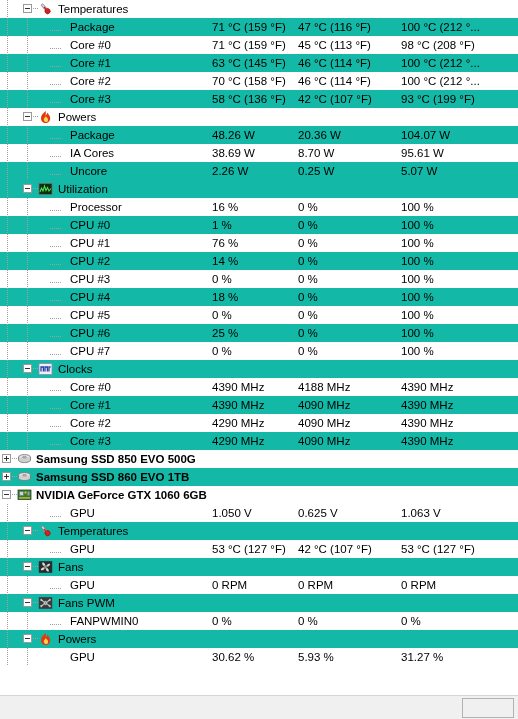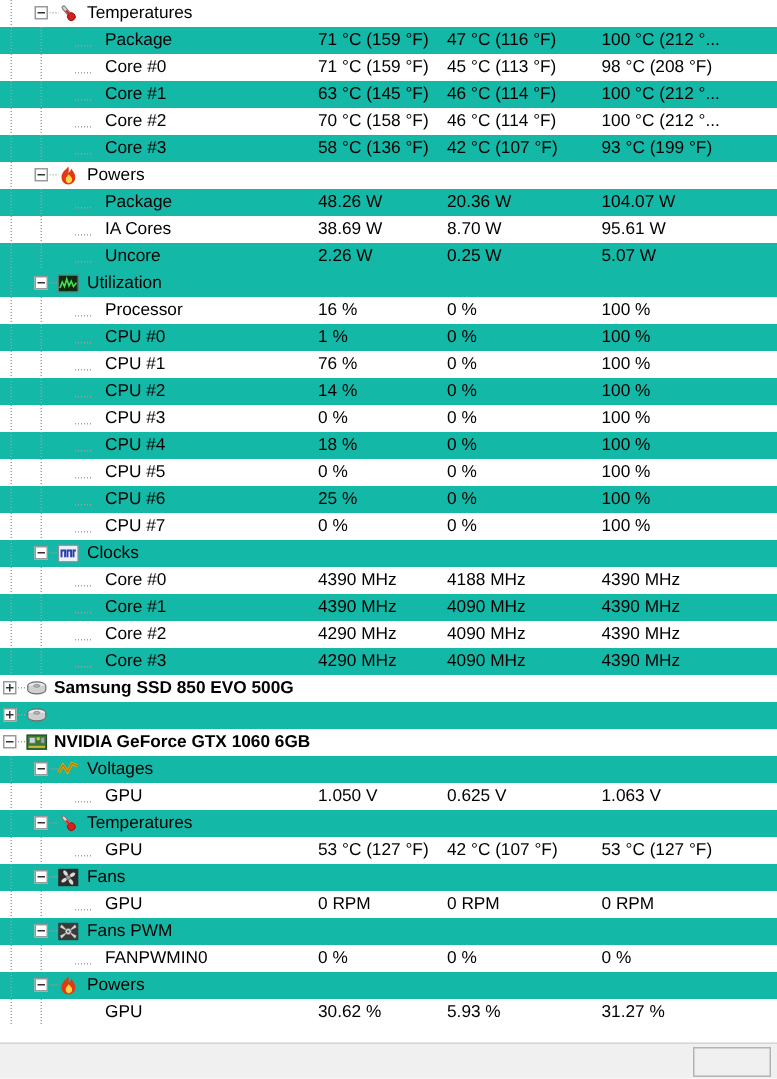--- a/index.html
+++ b/index.html
@@ -376,52 +376,38 @@
       <div class="row lvl0 alt">
         <div class="exp plus"></div>
         <div class="conn"></div>
         <div class="ico">
           <svg width="15" height="14" viewBox="0 0 15 14">
             <ellipse cx="7.5" cy="5.2" rx="6" ry="2.6" fill="#e9e9e9" stroke="#6e6e6e" stroke-width="0.8"></ellipse>
             <path d="M1.5 5.2 L1.5 8 C1.5 9.4 4.2 10.6 7.5 10.6 C10.8 10.6 13.5 9.4 13.5 8 L13.5 5.2" fill="#cfcfcf" stroke="#6e6e6e" stroke-width="0.8"></path>
             <ellipse cx="7.5" cy="5.2" rx="2.1" ry="0.9" fill="#b8b8b8" stroke="#7d7d7d" stroke-width="0.5"></ellipse>
           </svg>
         </div>
+        <div class="lbl">Samsung SSD 860 EVO 1TB</div>
         <div class="val v1"></div>
         <div class="val v2"></div>
         <div class="val v3"></div>
       </div>
       <div class="row lvl0">
         <div class="exp"></div>
         <div class="conn"></div>
         <div class="ico">
           <svg width="15" height="14" viewBox="0 0 15 14">
             <rect x="1" y="2" width="13" height="9.5" fill="#2f7d32" stroke="#1d4d20" stroke-width="0.8"></rect>
             <rect x="2.5" y="3.5" width="4" height="4" fill="#cfd4d8" stroke="#6a6f73" stroke-width="0.6"></rect>
             <rect x="7.5" y="3.5" width="2" height="2" fill="#d8d200"></rect>
             <rect x="10.2" y="3.5" width="2.6" height="4" fill="#9ea3a7" stroke="#60656a" stroke-width="0.5"></rect>
             <rect x="2" y="9.2" width="11" height="1.4" fill="#d8b23a"></rect>
           </svg>
         </div>
         <div class="lbl">NVIDIA GeForce GTX 1060 6GB</div>
-        <div class="val v1"></div>
-        <div class="val v2"></div>
-        <div class="val v3"></div>
-      </div>
-      <div class="row lvl1 alt">
-        <div class="rail r1"></div>
-        <div class="exp"></div>
-        <div class="conn"></div>
-        <div class="ico">
-          <svg width="15" height="14" viewBox="0 0 15 14">
-            <path d="M1 9 L4 4 L7 8.5 L10 3 L13.5 4.5" fill="none" stroke="#e0a500" stroke-width="2" stroke-linejoin="miter" stroke-linecap="butt"></path>
-            <path d="M1 9 L4 4 L7 8.5 L10 3 L13.5 4.5" fill="none" stroke="#8a6400" stroke-width="0.5"></path>
-          </svg>
-        </div>
-        <div class="lbl">Voltages</div>
         <div class="val v1"></div>
         <div class="val v2"></div>
         <div class="val v3"></div>
       </div>
       <div class="row lvl2">
         <div class="rail r1"></div>
         <div class="rail r2"></div>
         <div class="stub"></div>
         <div class="lbl">GPU</div>
         <div class="val v1">1.050 V</div>

